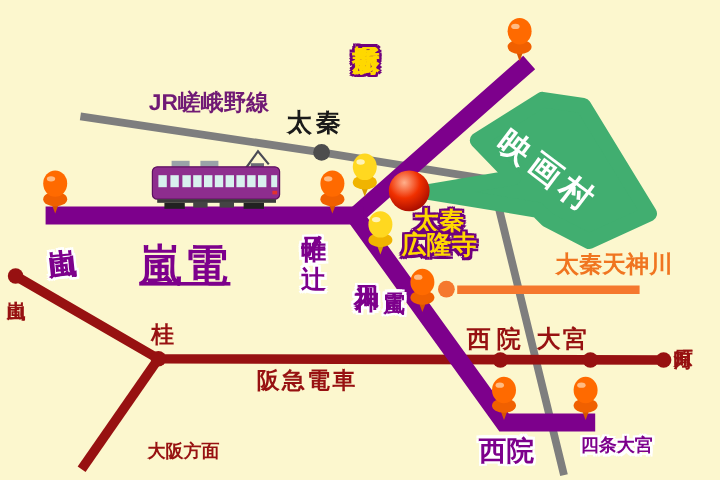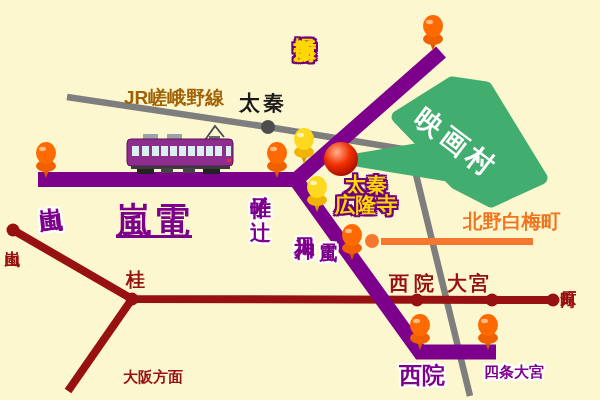--- a/index.html
+++ b/index.html
@@ -10,21 +10,21 @@
   }
   #map-svg{position:absolute;left:0;top:0;}
   .label{
     position:absolute;font-weight:bold;line-height:1.02;
     white-space:pre-line;letter-spacing:0;
   }
   .v{writing-mode:vertical-rl;text-orientation:upright;}
   .purple{color:#7D008C;}
   .darkred{color:#971111;}
   .orangetx{color:#F07520;}
-  .graytx{color:#a16207;margin-top:11px;}
+  .graytx{color:#701a75;}
   .blacktx{color:#1A1A1A;}
   .yellowtx{color:#FFD800;}
   .whitetx{color:#FFFFFF;}
   
   .ow{text-shadow:-2px -2px 0 #FFF,2px -2px 0 #FFF,-2px 2px 0 #FFF,2px 2px 0 #FFF,
       -2px 0 0 #FFF,2px 0 0 #FFF,0 -2px 0 #FFF,0 2px 0 #FFF;}
   
   .op{text-shadow:-2px -2px 0 #70007E,2px -2px 0 #70007E,-2px 2px 0 #70007E,2px 2px 0 #70007E,
       -2px 0 0 #70007E,2px 0 0 #70007E,0 -2px 0 #70007E,0 2px 0 #70007E;}
 </style>
@@ -129,26 +129,27 @@
 
   <div class="label v purple ow" style="left:250px;top:181px;font-size:21px;">帷子ノ辻</div>
 
   <div class="label yellowtx op" style="left:328px;top:175px;width:76px;font-size:21px;text-align:center;line-height:20px;">太秦
 広隆寺</div>
 
   <div class="label v purple ow" style="left:319px;top:229px;font-size:18px;">嵐電</div>
   <div class="label v purple ow" style="left:294px;top:221px;font-size:21px;">天神川</div>
 
 
-  <div class="label orangetx" style="left:463px;top:212px;font-size:19.5px;">北野白梅町</div>
+  <div class="label orangetx" style="left:463px;top:212px;font-size:19.5px;">太秦天神川</div>
 
   <div class="label v darkred" style="left:4px;top:238px;font-size:16px;">嵐山</div>
 
   <div class="label darkred" style="left:126px;top:270px;font-size:19px;">桂</div>
 
+  <div class="label darkred" style="left:214px;top:308px;font-size:19px;letter-spacing:2px;">阪急電車</div>
 
   <div class="label darkred" style="left:94px;top:369px;font-size:15px;margin-left:29px;">大阪方面</div>
 
   <div class="label darkred" style="left:389px;top:273px;font-size:20px;letter-spacing:5px;">西院</div>
 
   <div class="label darkred" style="left:447px;top:273px;font-size:20px;letter-spacing:2px;">大宮</div>
 
   <div class="label v darkred" style="left:560px;top:279px;font-size:16px;">河原町</div>
 
   <div class="label purple ow" style="left:399px;top:364px;font-size:23px;">西院</div>

